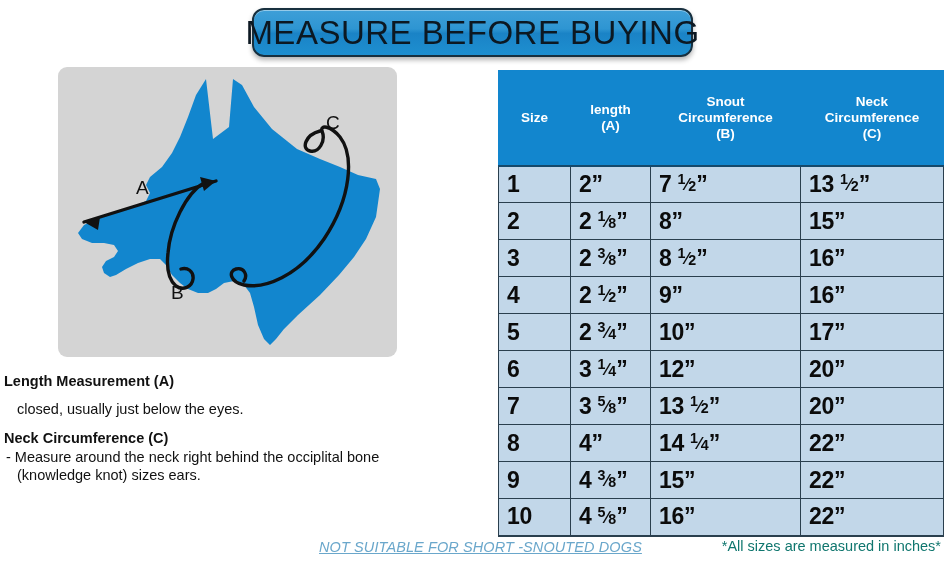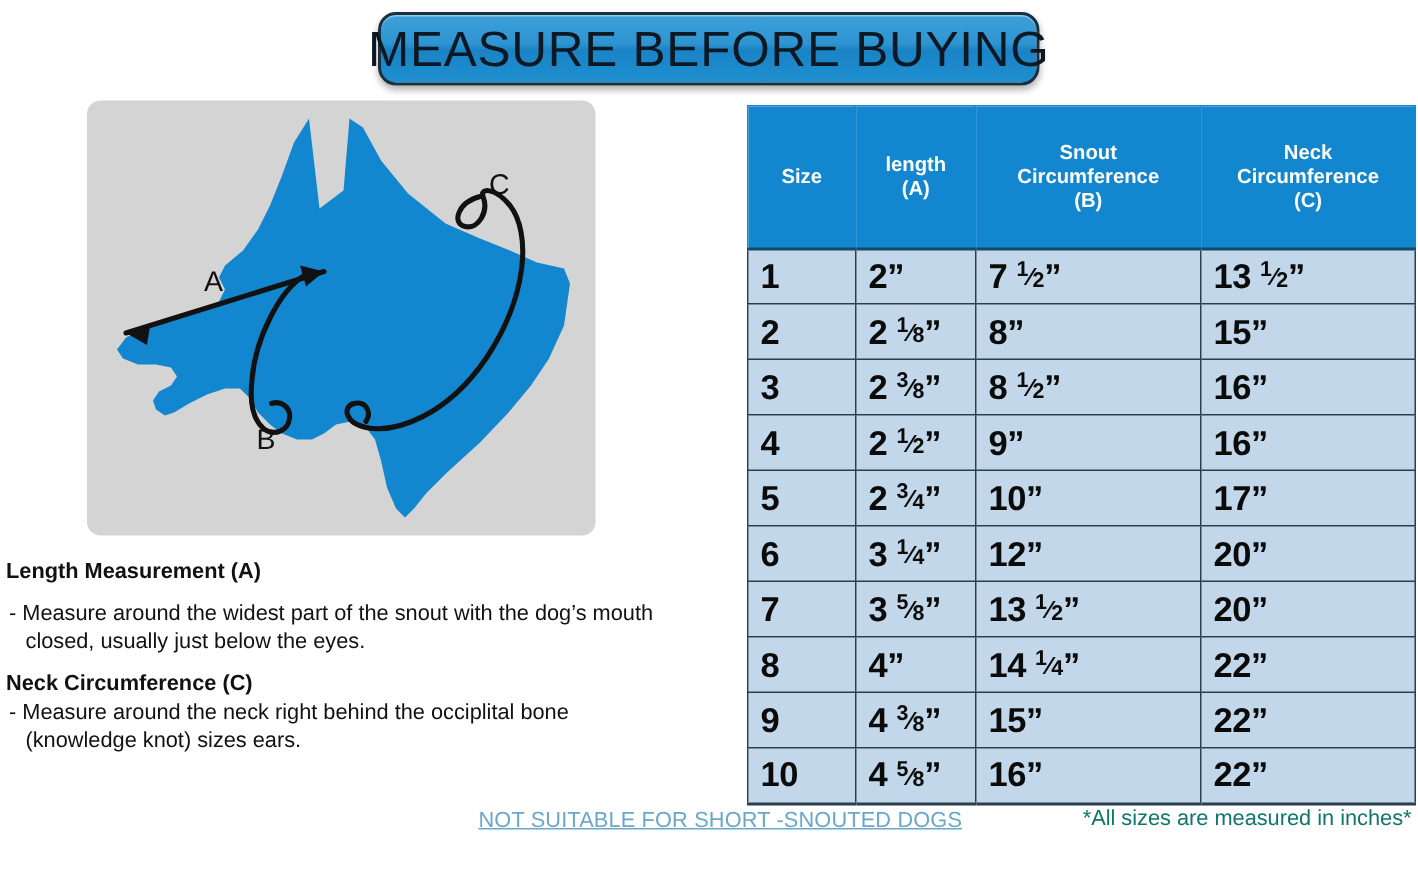--- a/index.html
+++ b/index.html
@@ -80,20 +80,21 @@
   
   #not-suitable {
     position: absolute;
     left: 319px;
     top: 539px;
     font-size: 14.5px;
     color: #6aa7cb;
     text-decoration: underline;
     letter-spacing: 0.1px;
     white-space: nowrap;
+    font-style: italic;
   }
   #inches-note {
     position: absolute;
     right: 4px;
     top: 538px;
     font-size: 14.5px;
     color: #0f766e;
     white-space: nowrap;
   }
 
@@ -250,21 +251,20 @@
 </div>
 
 <div id="descriptions">
 
   <div class="desc-block">
     <div class="desc-head">Length Measurement (A)</div>
   </div>
 
   <div class="desc-block">
     <div class="desc-body">
-      <span>- Measure around the widest part of the snout with the dog’s mouth</span>
       <span class="cont">closed, usually just below the eyes.</span>
     </div>
   </div>
 
   <div class="desc-block">
     <div class="desc-head">Neck Circumference (C)</div>
     <div class="desc-body">
       <span>- Measure around the neck right behind the occiplital bone</span>
       <span class="cont">(knowledge knot) sizes ears.</span>
     </div>

